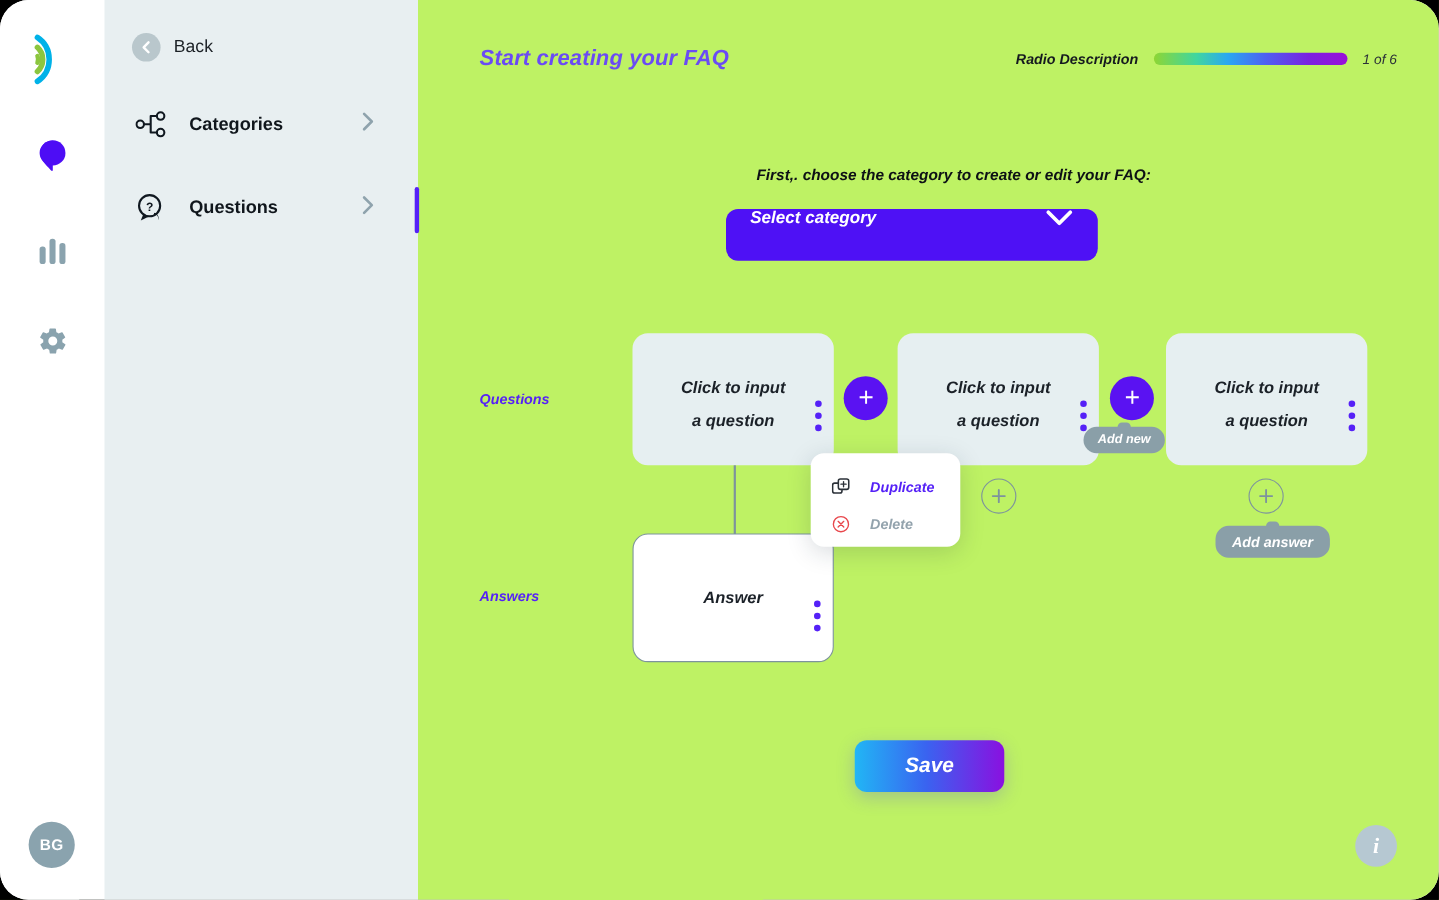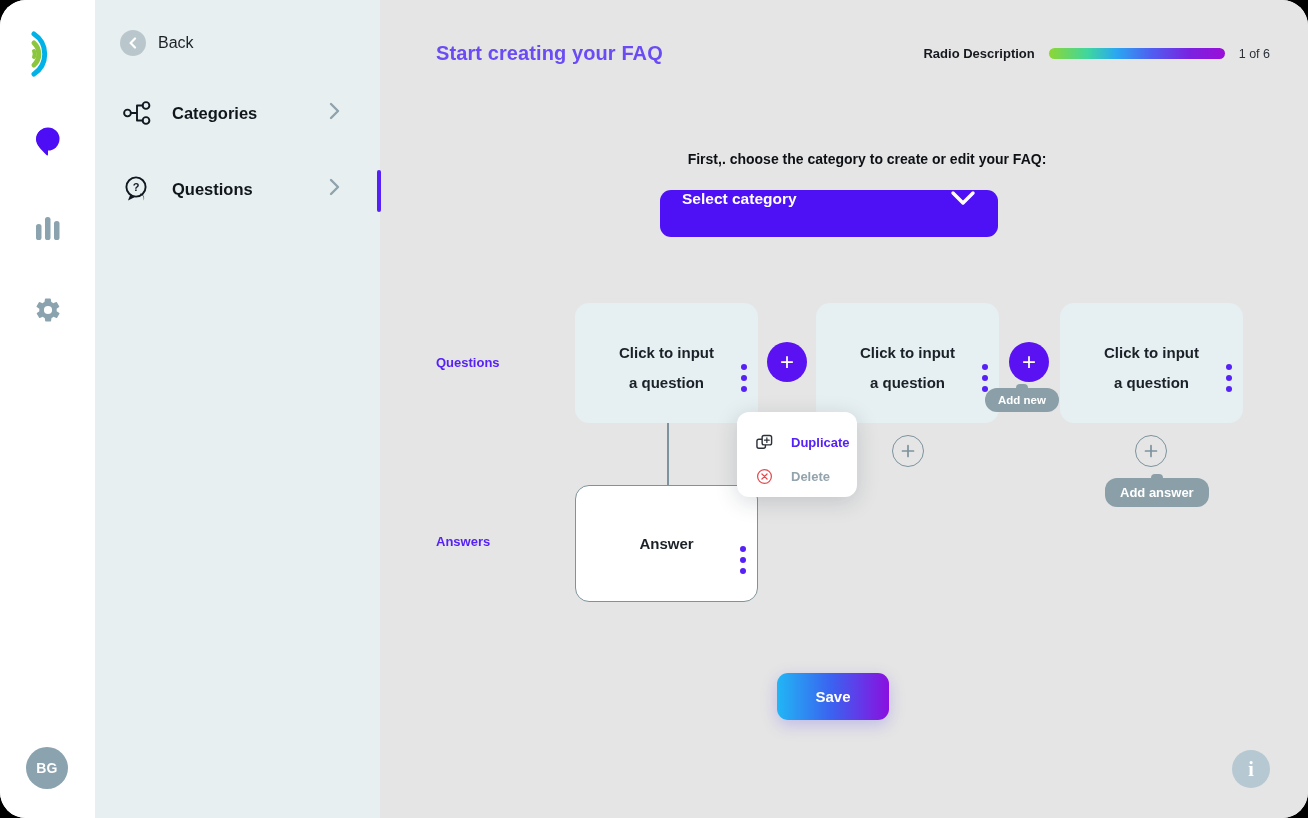--- a/index.html
+++ b/index.html
@@ -62,21 +62,21 @@
     position: absolute; left: 25px; width: 235px; height: 46px;
     display: flex; align-items: center; cursor: pointer;
   }
   .nav-item.n1 { top: 90px; }
   .nav-item.n2 { top: 166px; }
   .nav-ico { width: 36px; height: 34px; display: flex; align-items: center; justify-content: center; }
   .nav-label { margin-left: 16px; font-size: 16.5px; font-weight: 700; color: #10161c; }
   .nav-chev { position: absolute; right: 14px; top: 50%; transform: translateY(-50%); }
 
   
-  .main { position: absolute; left: 380px; top: 0; right: 0; bottom: 0; background: #e5e5e5; }
+  .main { position: absolute; left: 380px; top: 0; right: 0; bottom: 0; background: #bef264; font-style: italic; }
 
   .page-title {
     position: absolute; left: 56px; top: 42px;
     font-size: 20px; font-weight: 700; color: #6a4bf4; letter-spacing: .1px;
   }
   .progress-wrap {
     position: absolute; right: 38px; top: 46px;
     display: flex; align-items: center; gap: 14px;
   }
   .progress-label { font-size: 13px; font-weight: 700; color: #15191f; }
@@ -161,37 +161,37 @@
   .acard {
     position: absolute; left: 195px; top: 485px; width: 183px; height: 117px;
     background: #fff; border: 1.6px solid #7d939d; border-radius: 14px;
     display: flex; align-items: center; justify-content: center;
     font-size: 15px; font-weight: 700; color: #1b2128; cursor: pointer;
   }
   .acard .dots { bottom: 22px; right: 11px; }
 
   
   .ctx {
-    position: absolute; left: 357px; top: 412px; width: 120px; height: 85px;
+    position: absolute; left: 357px; top: 412px; width: 136px; height: 85px;
     background: #fff; border-radius: 12px;
     box-shadow: 0 5px 22px rgba(25,40,60,.17);
     padding: 18px 0 0 16px;
   }
   .ctx-row { display: flex; align-items: center; height: 24px; margin-bottom: 10px; cursor: pointer; }
   .ctx-ico { width: 22px; display: flex; align-items: center; justify-content: center; }
   .ctx-text { margin-left: 16px; font-size: 13px; font-weight: 700; }
   .ctx-text.dup { color: #5521f7; }
   .ctx-text.del { color: #93a3ad; }
 
   
   .save-btn {
     position: absolute; left: 397px; top: 673px;
-    width: 112px; height: 47px; border-radius: 11px;
+    width: 136px; height: 47px; border-radius: 11px;
     background: linear-gradient(90deg,#21b6f5 0%,#3a63f0 48%,#8a10e0 100%);
-    color: #fff; font-size: 15px; font-weight: 700; cursor: pointer;
+    color: #fff; font-size: 19px; font-weight: 700; cursor: pointer;
     display: flex; align-items: center; justify-content: center;
     box-shadow: 0 5px 16px rgba(80,60,240,.25);
   }
   .info-btn {
     position: absolute; right: 38px; bottom: 30px;
     width: 38px; height: 38px; border-radius: 50%;
     background: #b6c8d2; color: #fff; cursor: pointer;
     display: flex; align-items: center; justify-content: center;
     font-size: 20px; font-weight: 700; font-family: "Liberation Serif", serif;
   }

